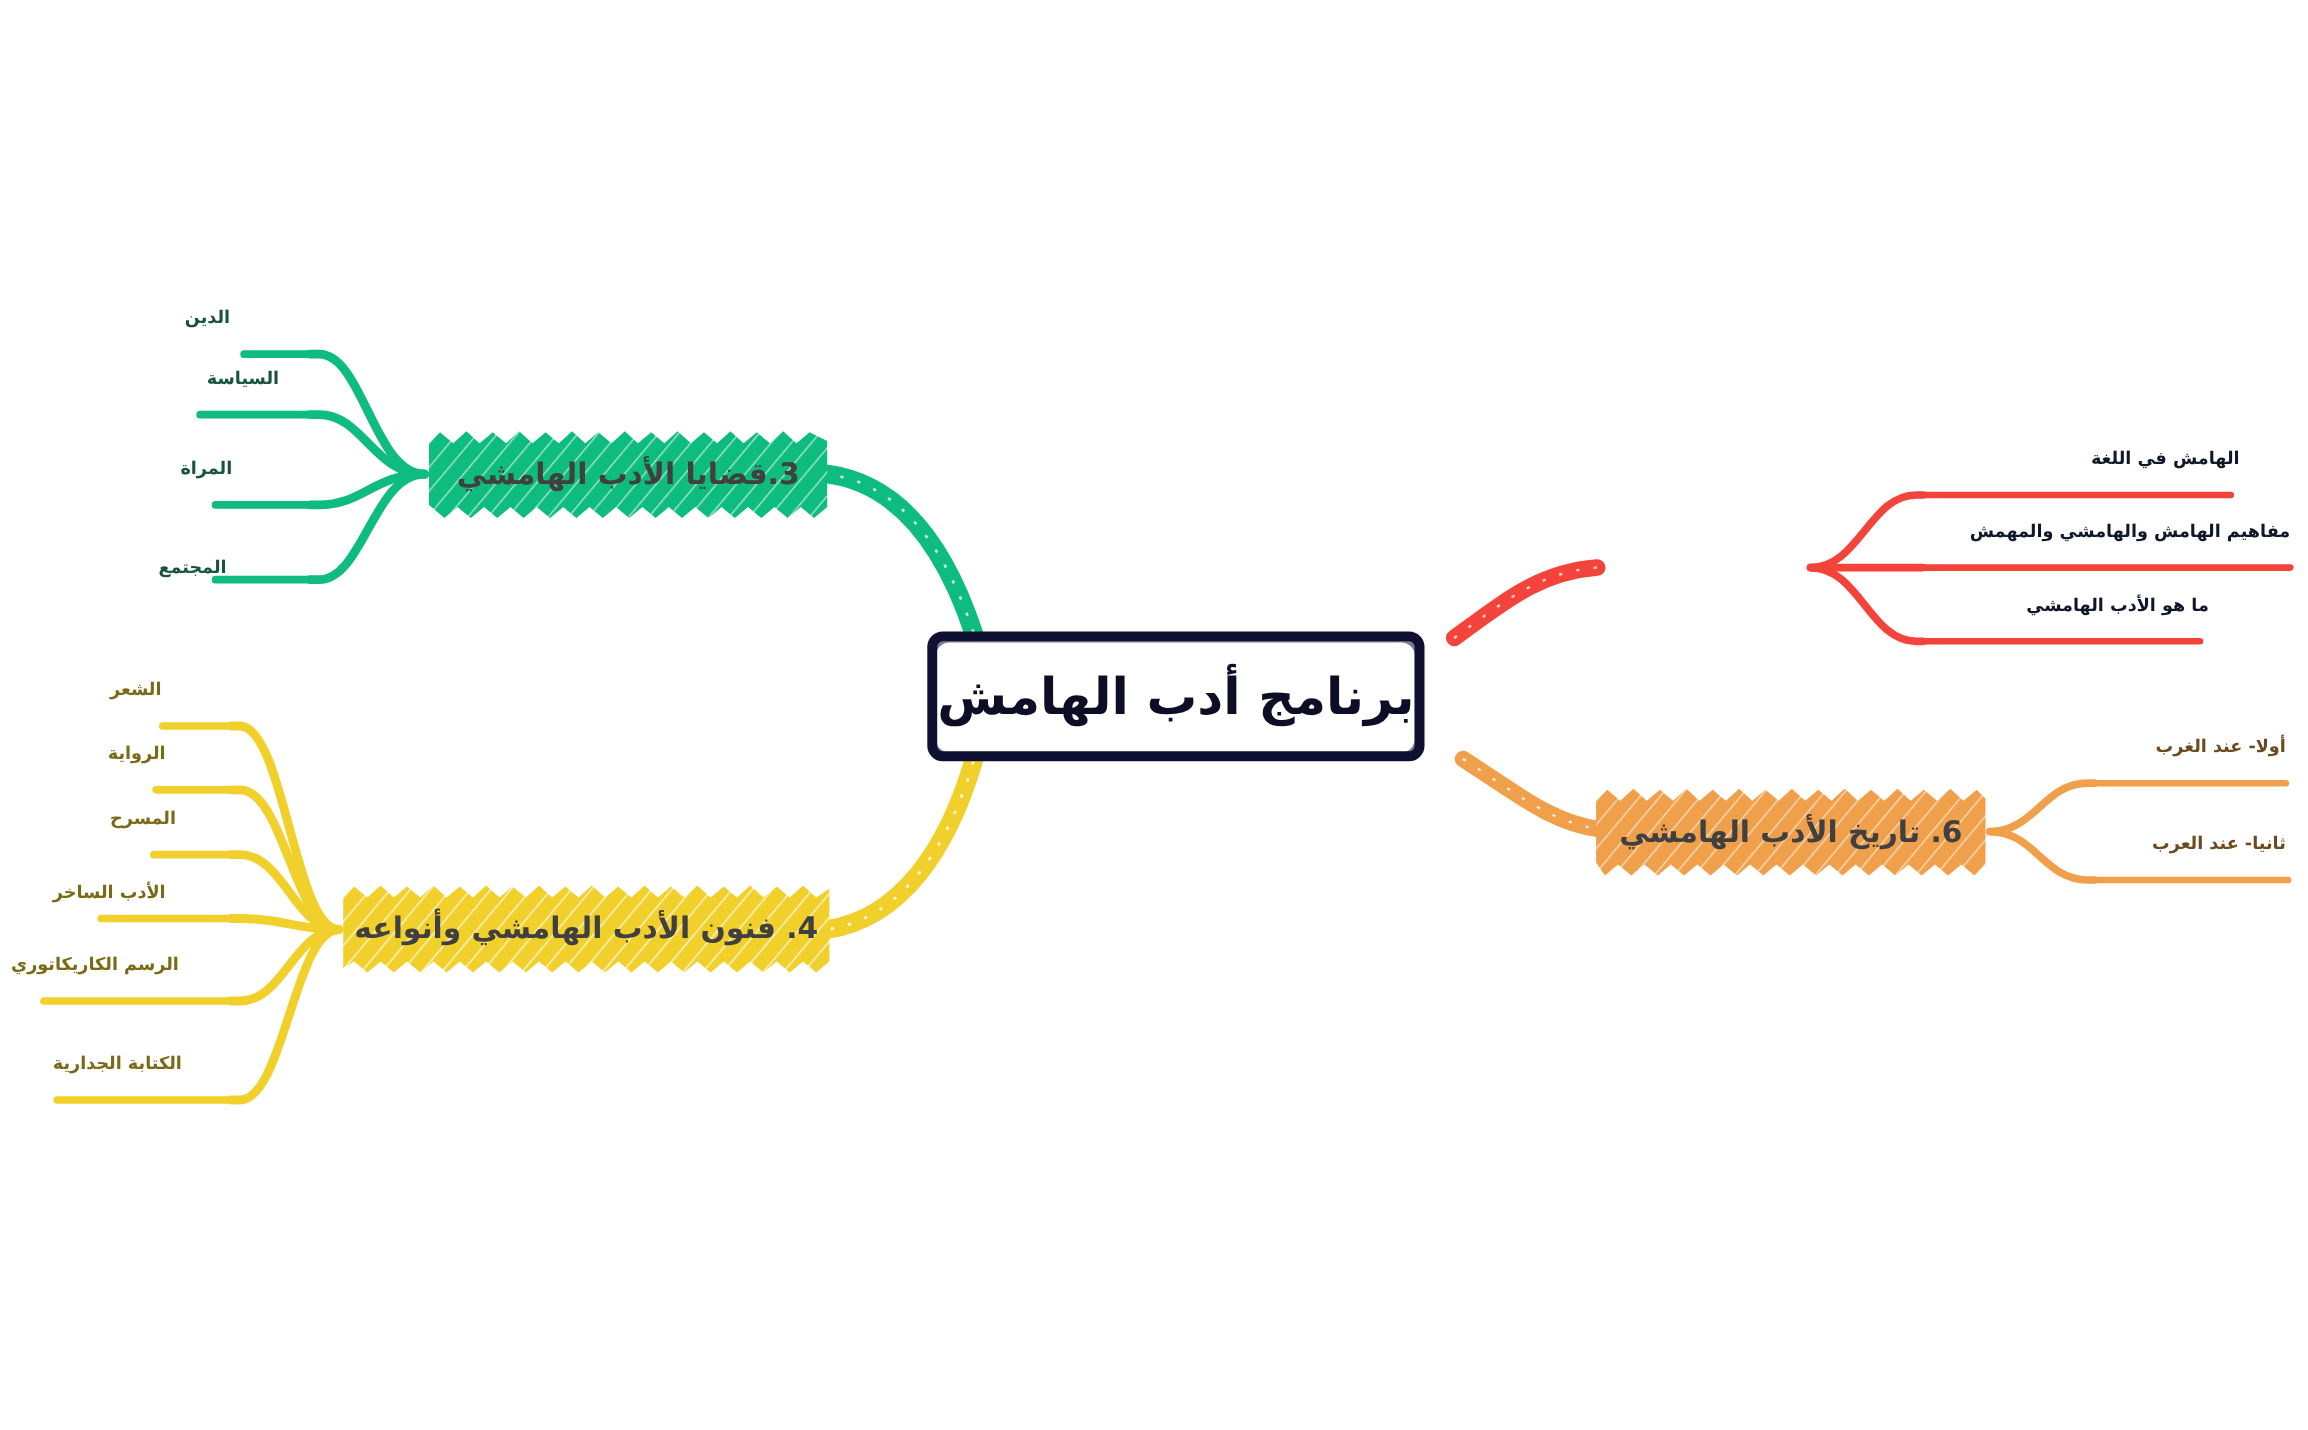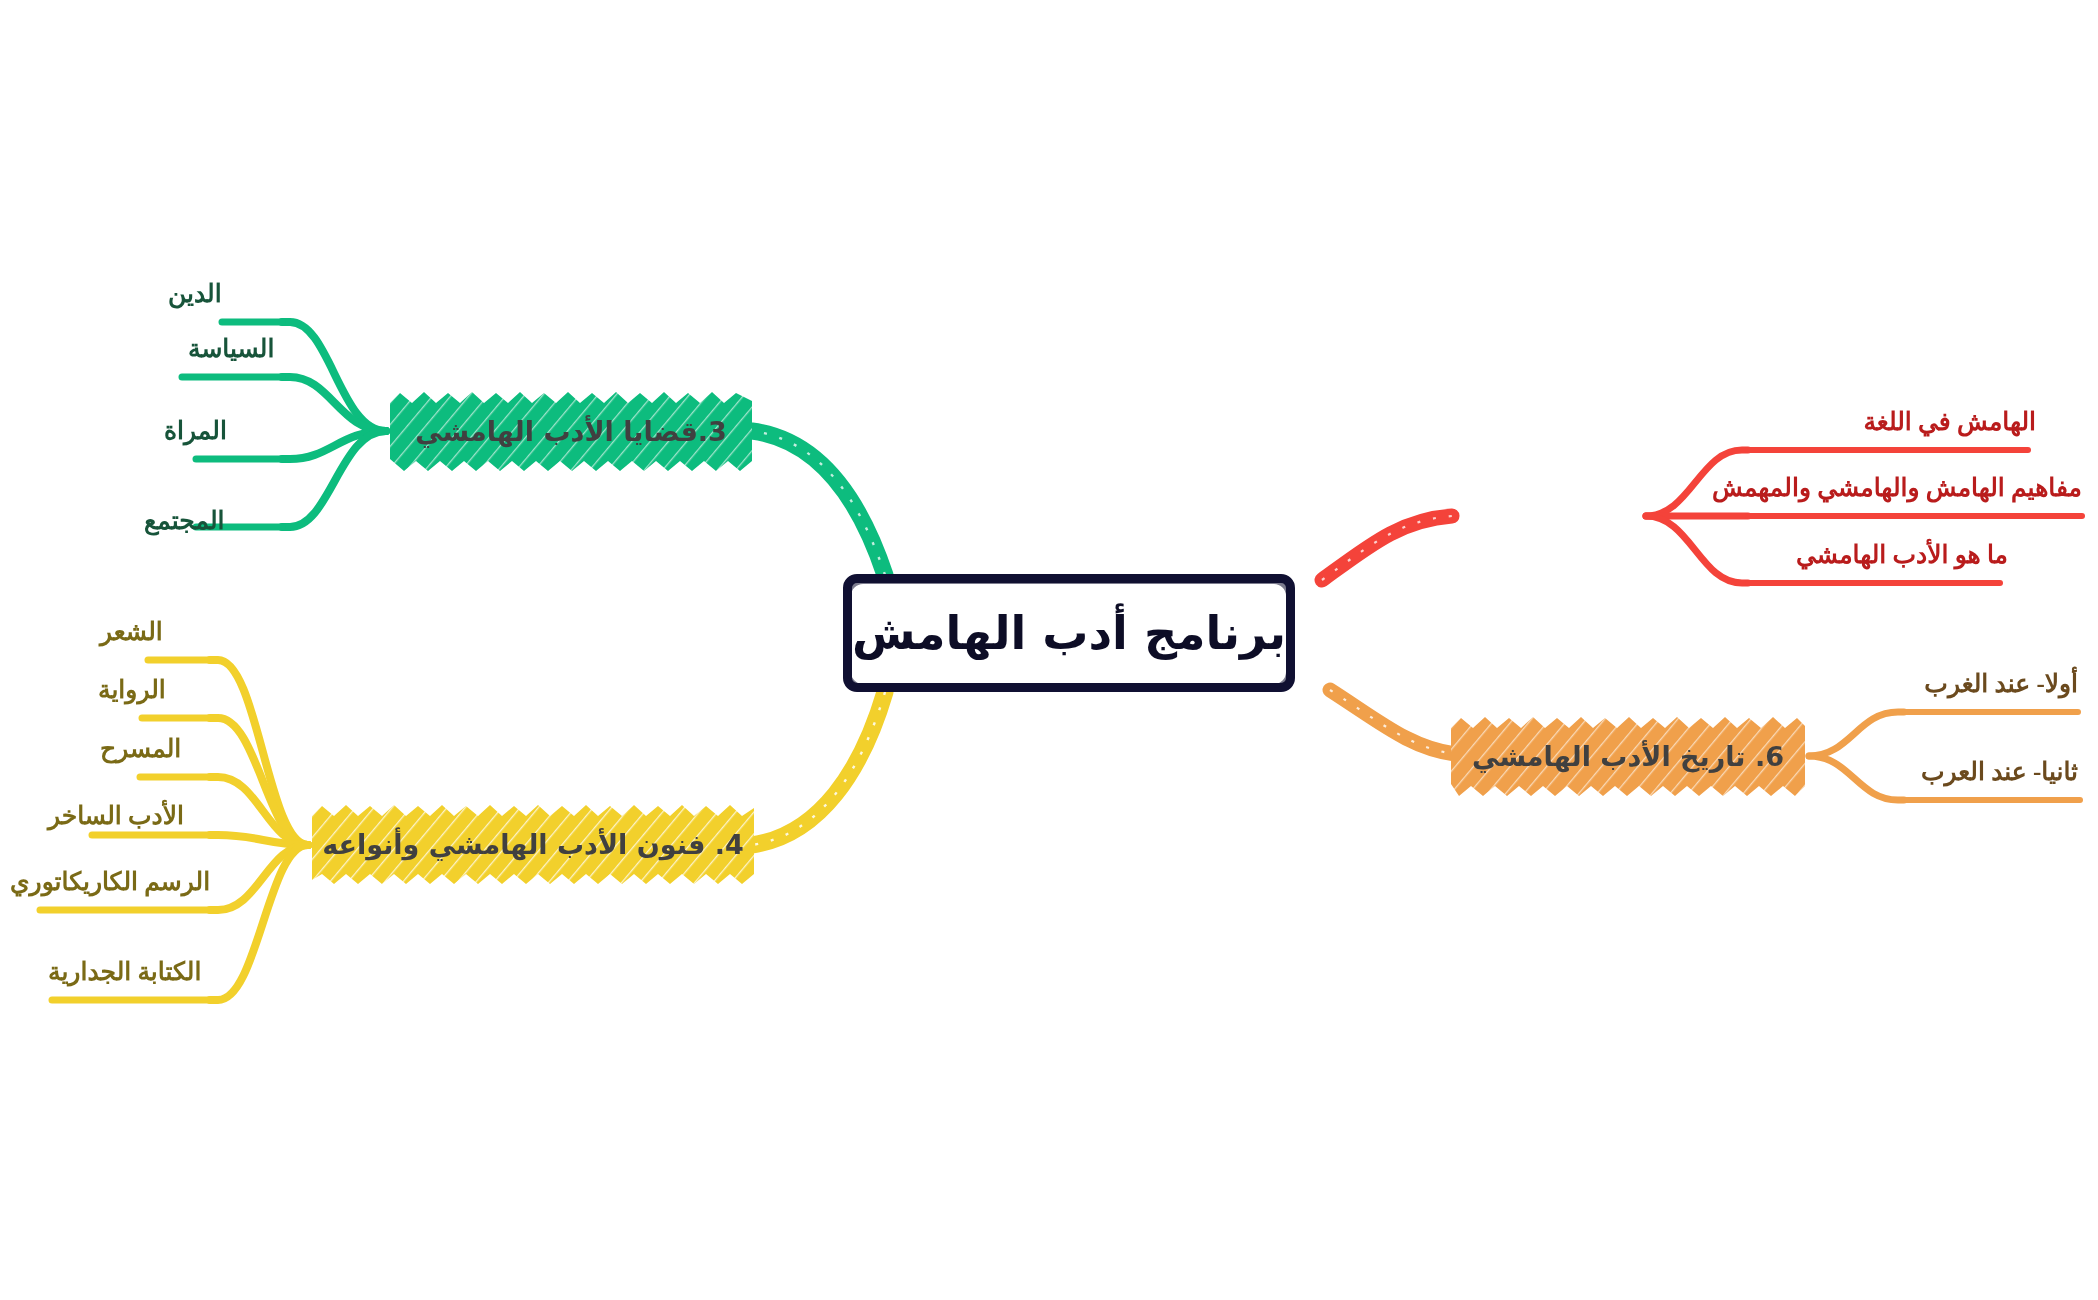--- a/index.html
+++ b/index.html
@@ -97,29 +97,28 @@
 
   
   .leaf {
     position: absolute;
     z-index: 4;
     white-space: nowrap;
     direction: rtl;
   }
   .leaf .leaf-label {
     display: block;
-    font-size: 25px;
+    font-size: 16px;
     font-weight: 700;
     line-height: 1.1;
     padding-bottom: 5px;
-    font-family: Liberation Serif, serif;
   }
   .leaf.right { text-align: right; }
 
-  .leaf-red    .leaf-label { color: #b91c1c; }
+  .leaf-red    .leaf-label { color: #0f172a; }
   .leaf-orange .leaf-label { color: #6B4A1E; }
   .leaf-green  .leaf-label { color: #17543A; }
   .leaf-yellow .leaf-label { color: #7A6A16; }
 </style>
 </head>
 <body>
 
 <div id="canvas">
 
   <svg id="wires" viewBox="0 0 2098 1300" xmlns="http://www.w3.org/2000/svg">

